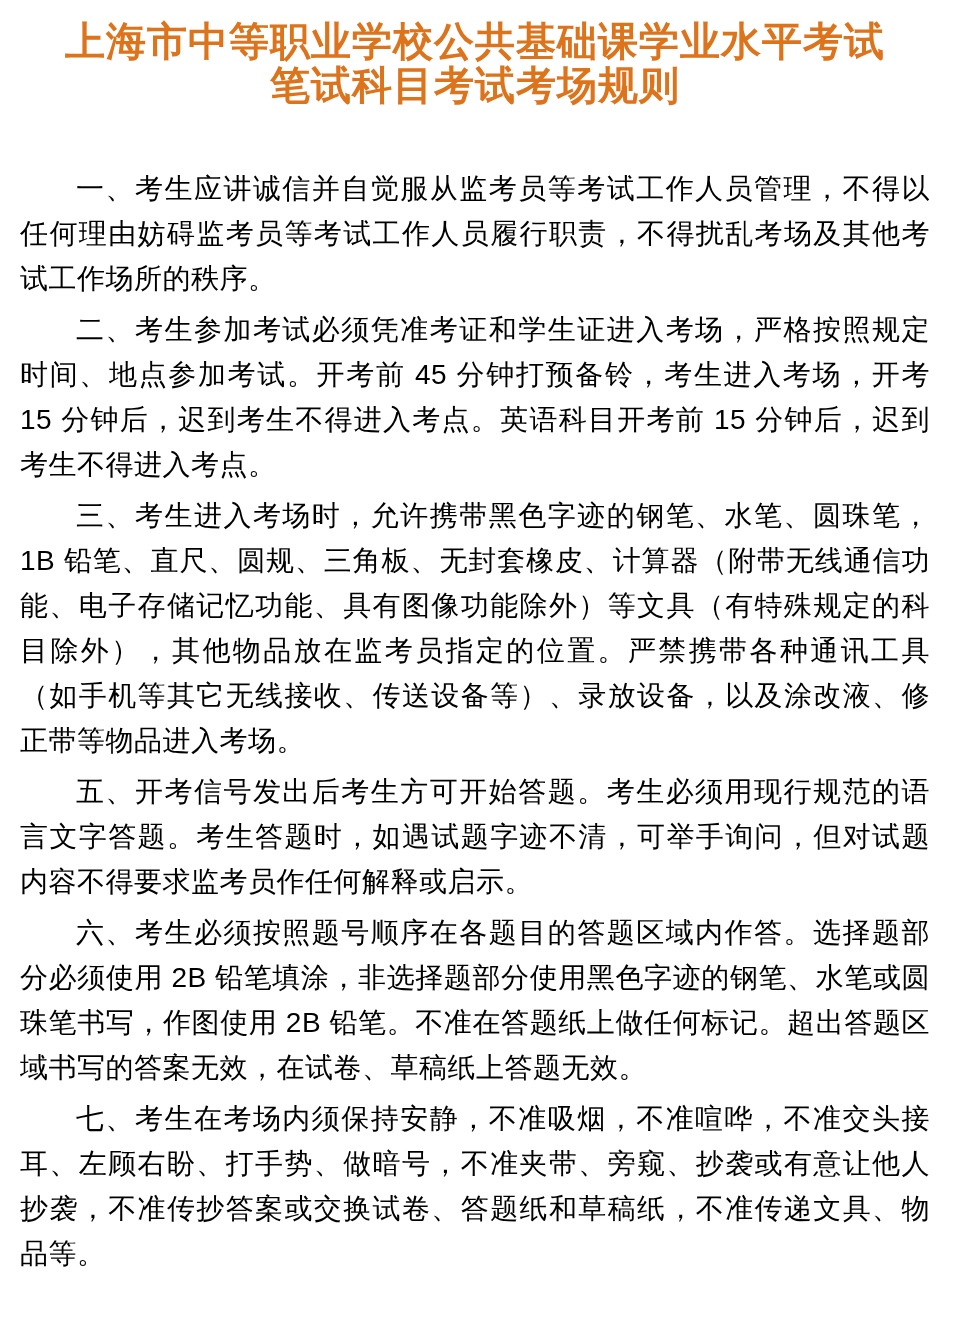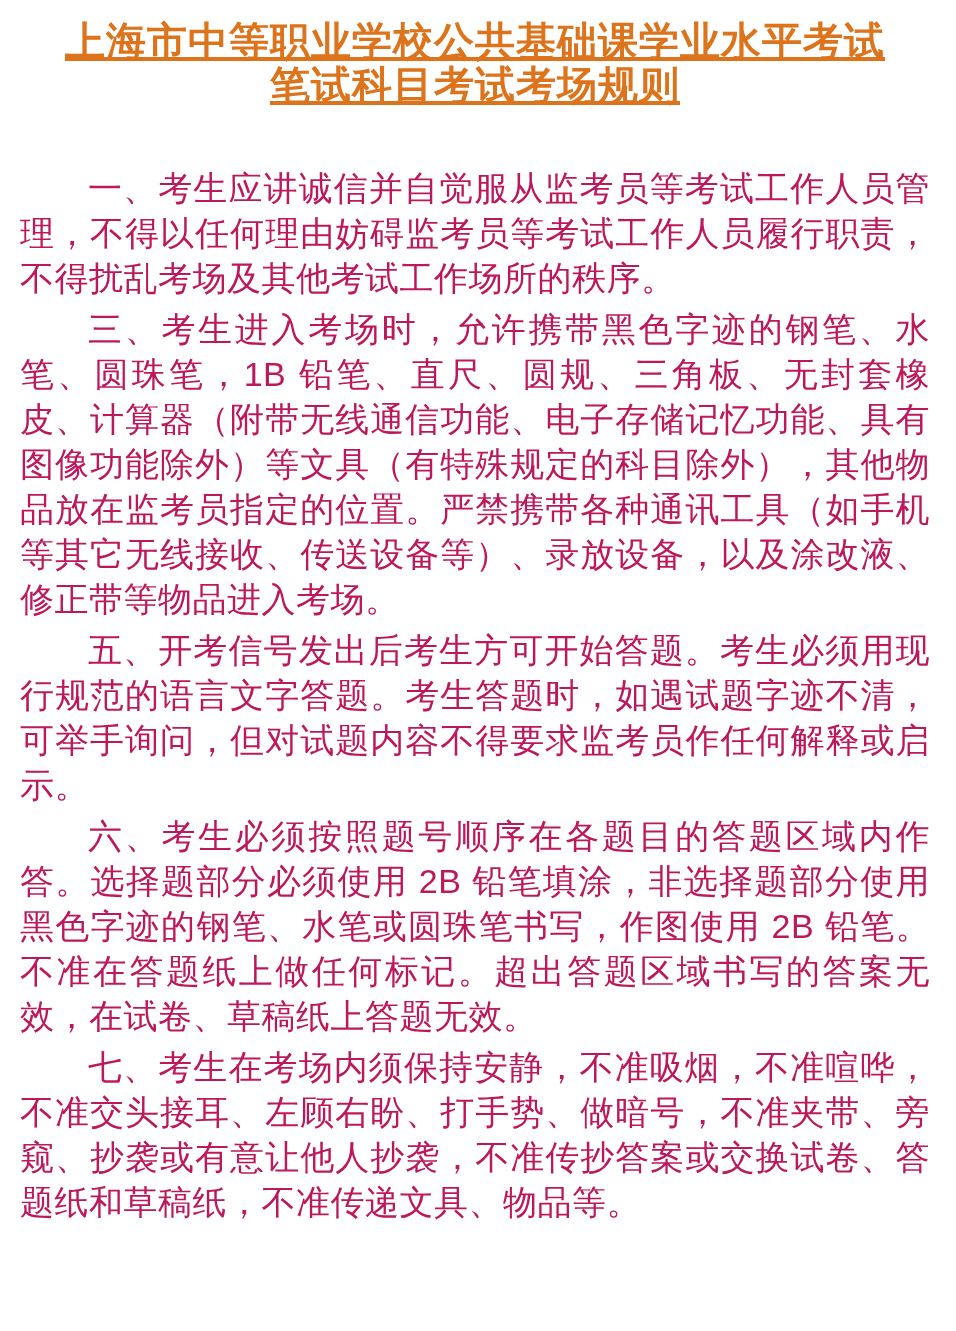--- a/index.html
+++ b/index.html
@@ -19,44 +19,44 @@
     padding: 20px 26px 10px 20px;
   }
   .doc-title {
     margin: 0 0 58px 0;
     text-align: center;
     font-family: "Liberation Serif", "DejaVu Serif", serif;
     font-weight: 700;
     font-size: 40px;
     line-height: 44px;
     letter-spacing: 1px;
-    text-decoration: underline;
   }
   .title-line {
     display: block;
   }
   .doc-body p {
     margin: 0 0 6px 0;
-    color: #be185d;
-    font-size: 34px;
+    color: #000000;
+    font-size: 28px;
     line-height: 45px;
     text-align: justify;
     text-indent: 2em;
     letter-spacing: 0.5px;
   }
 </style>
 </head>
 <body>
 
 <div class="doc">
   <h1 class="doc-title" style="color: rgb(221, 115, 27);">
     <span class="title-line">上海市中等职业学校公共基础课学业水平考试</span>
     <span class="title-line">笔试科目考试考场规则</span>
   </h1>
 
   <div class="doc-body">
     <p>一、考生应讲诚信并自觉服从监考员等考试工作人员管理，不得以任何理由妨碍监考员等考试工作人员履行职责，不得扰乱考场及其他考试工作场所的秩序。</p>
+    <p>二、考生参加考试必须凭准考证和学生证进入考场，严格按照规定时间、地点参加考试。开考前 45 分钟打预备铃，考生进入考场，开考 15 分钟后，迟到考生不得进入考点。英语科目开考前 15 分钟后，迟到考生不得进入考点。</p>
     <p>三、考生进入考场时，允许携带黑色字迹的钢笔、水笔、圆珠笔，1B 铅笔、直尺、圆规、三角板、无封套橡皮、计算器（附带无线通信功能、电子存储记忆功能、具有图像功能除外）等文具（有特殊规定的科目除外），其他物品放在监考员指定的位置。严禁携带各种通讯工具（如手机等其它无线接收、传送设备等）、录放设备，以及涂改液、修正带等物品进入考场。</p>
     <p>五、开考信号发出后考生方可开始答题。考生必须用现行规范的语言文字答题。考生答题时，如遇试题字迹不清，可举手询问，但对试题内容不得要求监考员作任何解释或启示。</p>
     <p>六、考生必须按照题号顺序在各题目的答题区域内作答。选择题部分必须使用 2B 铅笔填涂，非选择题部分使用黑色字迹的钢笔、水笔或圆珠笔书写，作图使用 2B 铅笔。不准在答题纸上做任何标记。超出答题区域书写的答案无效，在试卷、草稿纸上答题无效。</p>
     <p>七、考生在考场内须保持安静，不准吸烟，不准喧哗，不准交头接耳、左顾右盼、打手势、做暗号，不准夹带、旁窥、抄袭或有意让他人抄袭，不准传抄答案或交换试卷、答题纸和草稿纸，不准传递文具、物品等。</p>
   </div>
 </div>
 
 </body></html>

